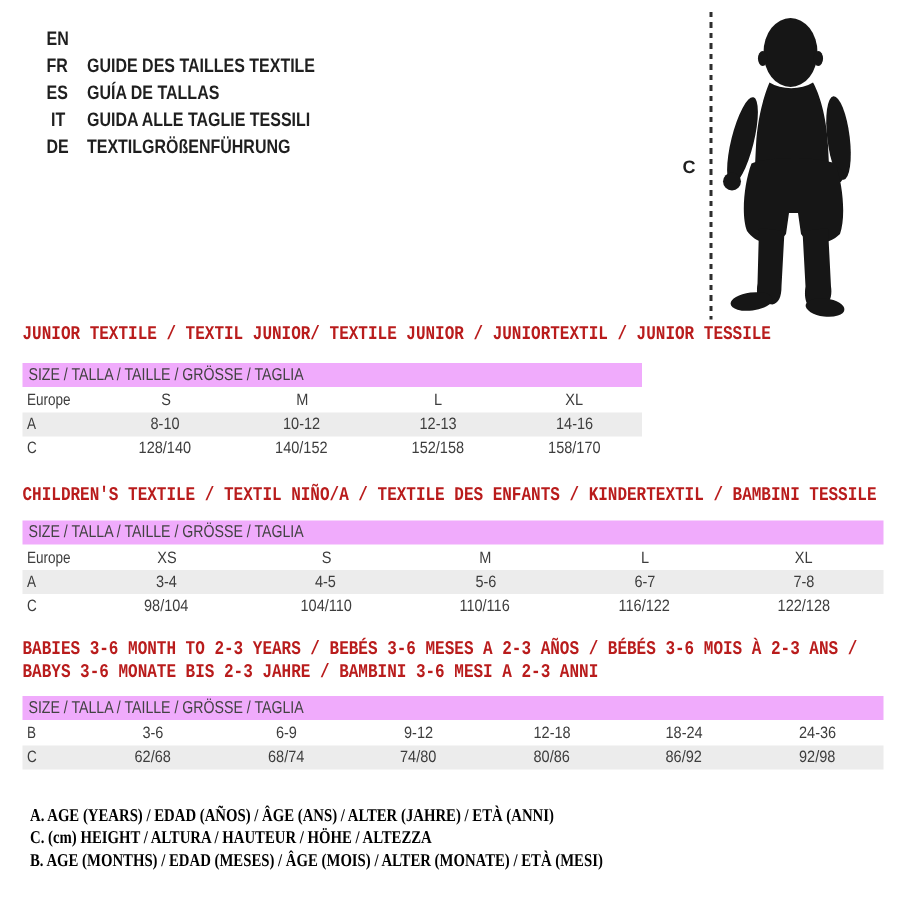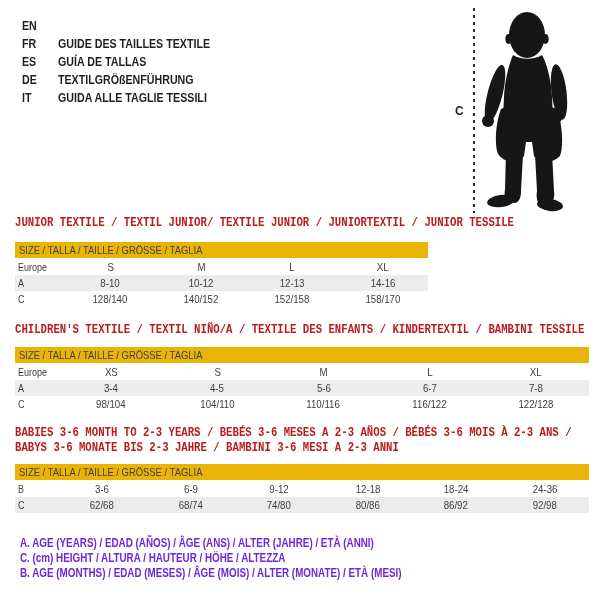--- a/index.html
+++ b/index.html
@@ -9,77 +9,77 @@
     -webkit-font-smoothing:antialiased;
   }
   .abs { position:absolute; }
 
   
   .tx   { display:inline-block; white-space:nowrap; transform:scaleX(.82); transform-origin:0 50%; }
   .txc  { display:inline-block; white-space:nowrap; transform:scaleX(.88); transform-origin:50% 50%; }
 
   
   .lang-block { left:22px; top:16px; }
-  .lang-row { display:flex; height:18px; align-items:center; font-weight:bold; font-size:13px; color:#1f1f1f; }
+  .lang-row { display:flex; height:18px; align-items:center; font-weight:bold; font-size:13px; color:#1f1f1f;text-align:center; }
   .lang-code { width:36px; flex:0 0 36px; }
 
   
   .dotted-line {
     left:473px; top:8px; width:2px; height:205px;
     background:repeating-linear-gradient(to bottom,#2e2e2e 0 3.5px,transparent 3.5px 7px);
   }
   .c-label { left:455px; top:104px; font-weight:bold; font-size:12px; color:#1f1f1f; }
 
   
   .sec-title { left:15px; font-weight:bold; font-size:13px; color:#b91c1c; line-height:15px;font-family:Liberation Mono, monospace; }
 
   
   .size-table { left:15px; }
   .thead {
-    height:16px; background:#eab308; display:flex; align-items:center;
+    height:16px; background:#f0abfc; display:flex; align-items:center;
     padding-left:4px; box-sizing:border-box; margin-bottom:1px;
     font-size:11.5px; color:#424242;
   }
   .trow { height:16px; display:flex; align-items:center; font-size:11px; color:#3d3d3d; }
   .trow.shaded { background:#ececec; }
   .tlabel { box-sizing:border-box; padding-left:3px; }
   .t-junior { width:413px; }
   .t-junior .tlabel { width:50px; flex:0 0 50px; }
   .t-wide { width:574px; }
   .t-wide .tlabel { width:43px; flex:0 0 43px; }
   .tcell { flex:1 1 0; text-align:center; }
 
   
   .legend { left:20px; top:536px; }
-  .legend-line { height:15px; font-weight:bold; font-size:12px; color:#6d28d9; }
+  .legend-line { height:15px; font-weight:bold; font-size:12px; color:#000000;font-family:Liberation Serif, serif; }
 
   .sil { fill:#161616; }
 </style>
 </head>
 <body>
 
 <div class="abs lang-block">
   <div class="lang-row">
     <span class="lang-code"><span class="tx">EN</span></span>
   </div>
   <div class="lang-row">
     <span class="lang-code"><span class="tx">FR</span></span>
     <span><span class="tx">GUIDE DES TAILLES TEXTILE</span></span>
   </div>
   <div class="lang-row">
     <span class="lang-code"><span class="tx">ES</span></span>
     <span><span class="tx">GUÍA DE TALLAS</span></span>
   </div>
   <div class="lang-row">
+    <span class="lang-code"><span class="tx">IT</span></span>
+    <span><span class="tx">GUIDA ALLE TAGLIE TESSILI</span></span>
+  </div>
+  <div class="lang-row">
     <span class="lang-code"><span class="tx">DE</span></span>
     <span><span class="tx">TEXTILGRÖßENFÜHRUNG</span></span>
-  </div>
-  <div class="lang-row">
-    <span class="lang-code"><span class="tx">IT</span></span>
-    <span><span class="tx">GUIDA ALLE TAGLIE TESSILI</span></span>
   </div>
 </div>
 
 <div class="abs dotted-line"></div>
 <div class="abs c-label">C</div>
 <svg class="abs" style="left:480px;top:5px;" width="100" height="210" viewBox="0 0 100 210" aria-hidden="true">
   <g class="sil">
     <ellipse cx="47" cy="30" rx="18" ry="23"></ellipse>
     <ellipse cx="28.5" cy="34" rx="3.2" ry="5"></ellipse>
     <ellipse cx="65.5" cy="34" rx="3.2" ry="5"></ellipse>

